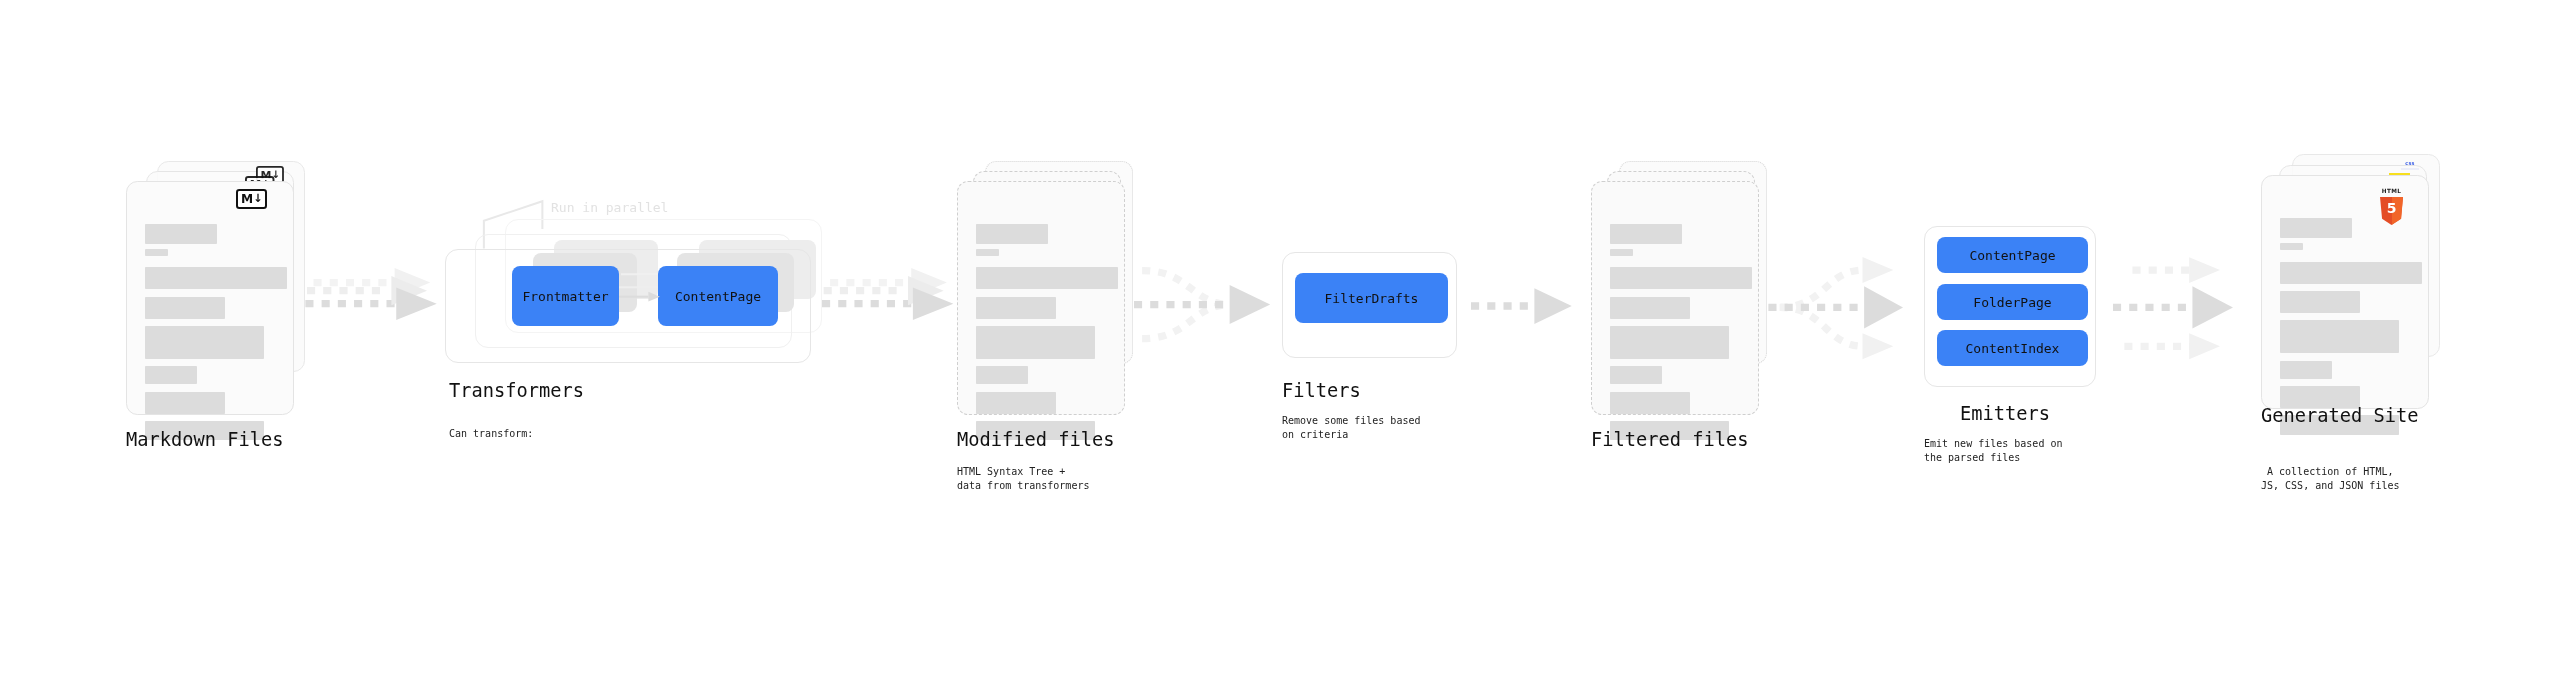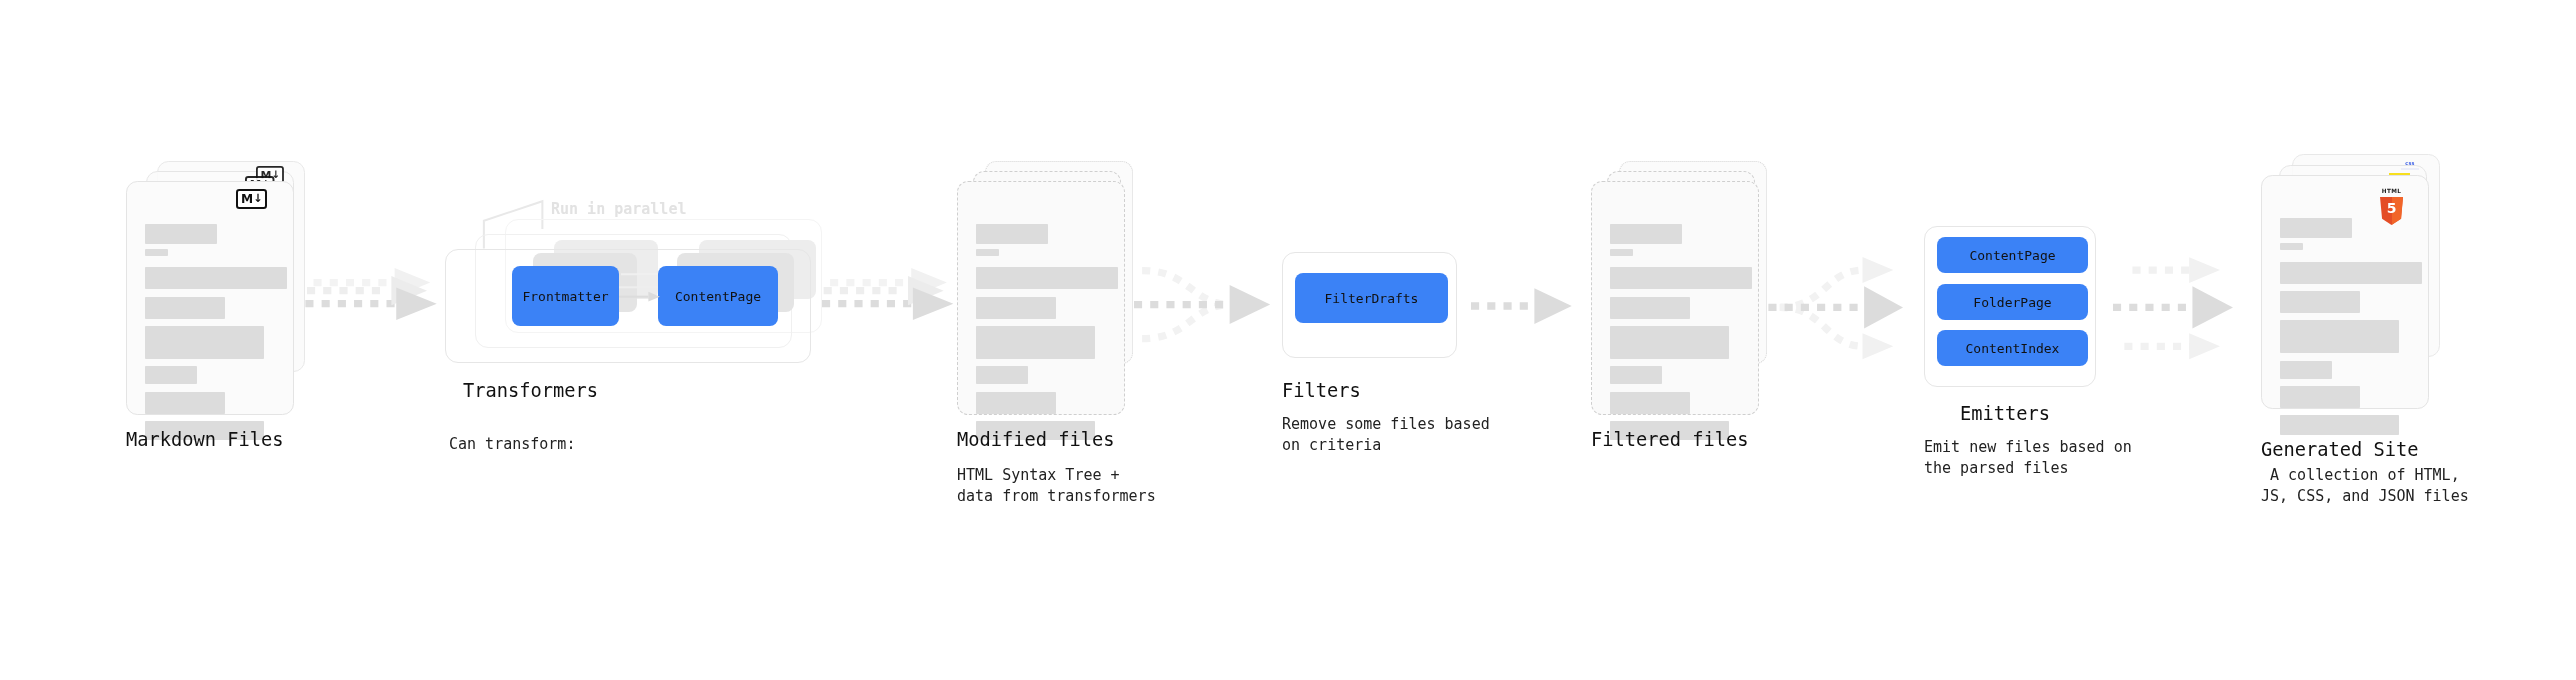--- a/index.html
+++ b/index.html
@@ -104,31 +104,31 @@
 
   
   .caption-title {
     position: absolute;
     font-family: "DejaVu Sans Mono", "Liberation Mono", monospace;
     font-size: 18.7px; color: #111; white-space: nowrap; letter-spacing: 0;
   }
   .caption-sub {
     position: absolute;
     font-family: "DejaVu Sans Mono", "Liberation Mono", monospace;
-    font-size: 15px; color: #222; line-height: 1.42; white-space: pre-line;
+    font-size: 10px; color: #222; line-height: 1.42; white-space: pre-line;
   }
   .caption-sub ul { list-style: none; margin: 0; padding: 0; }
   .caption-sub li { white-space: nowrap; }
   .caption-sub li::before { content: "\2022"; margin-right: 6.5px; }
   .caption-lead { white-space: nowrap; }
 
   .note {
     position: absolute;
     font-family: "DejaVu Sans Mono", "Liberation Mono", monospace;
-    font-size: 15px; color: #e2e2e2; white-space: nowrap; font-weight: bold;
+    font-size: 13px; color: #e2e2e2; white-space: nowrap;
   }
 
   
   .arrow-svg { position: absolute; overflow: visible; }
 </style>
 </head>
 <body>
 
 <div id="stage">
 
@@ -208,21 +208,21 @@
     <div class="chip" style="left:213px; top:63px; width:120px; height:60px;">
       <span>ContentPage</span>
     </div>
 
     <svg class="arrow-svg" style="left:174px; top:88px; width:49px; height:16.3px;" viewBox="0 0 60 20" width="49" height="16.3">
       <path d="M0,7 H36" stroke="#dcdcdc" stroke-width="2.5" fill="none"></path>
       <polygon points="36,1 50,7 36,13" fill="#dcdcdc"></polygon>
     </svg>
   </div>
 
-  <div class="caption-title" style="left:463px; top:380px;">Transformers</div>
+  <div class="caption-title" style="left:449px; top:380px;">Transformers</div>
 
   <div class="caption-sub" style="left:449px; top:413px;">
     <div class="caption-lead">Can transform:</div>
   </div>
 
   <svg class="arrow-svg" style="left:822px; top:268px; width:146px; height:73px;" viewBox="0 0 180 90" width="146" height="73">
     <g stroke-dasharray="10 10" stroke-width="9" fill="none">
       <path d="M10,18 H110" stroke="#f3f3f3"></path>
       <path d="M2,28 H102" stroke="#eeeeee"></path>
       <path d="M0,44 H114" stroke="#dcdcdc"></path>
@@ -359,18 +359,18 @@
         </div>
     </div>
     <div class="badge html5-badge" style="left:119px; top:34px;">
       <div class="html5-label">HTML</div>
       <div class="shield"></div>
       <div class="shield-in"></div>
       <div class="five">5</div>
     </div>
   </div>
 
-  <div class="caption-title" style="left:2261px; top:439px;">Generated Site</div>
+  <div class="caption-title" style="left:2261px; top:405px;">Generated Site</div>
   <div class="caption-sub" style="left:2261px; top:465px;text-align:center;">A collection of HTML,
 JS, CSS, and JSON files</div>
 
 </div>
 
 
 </body></html>

